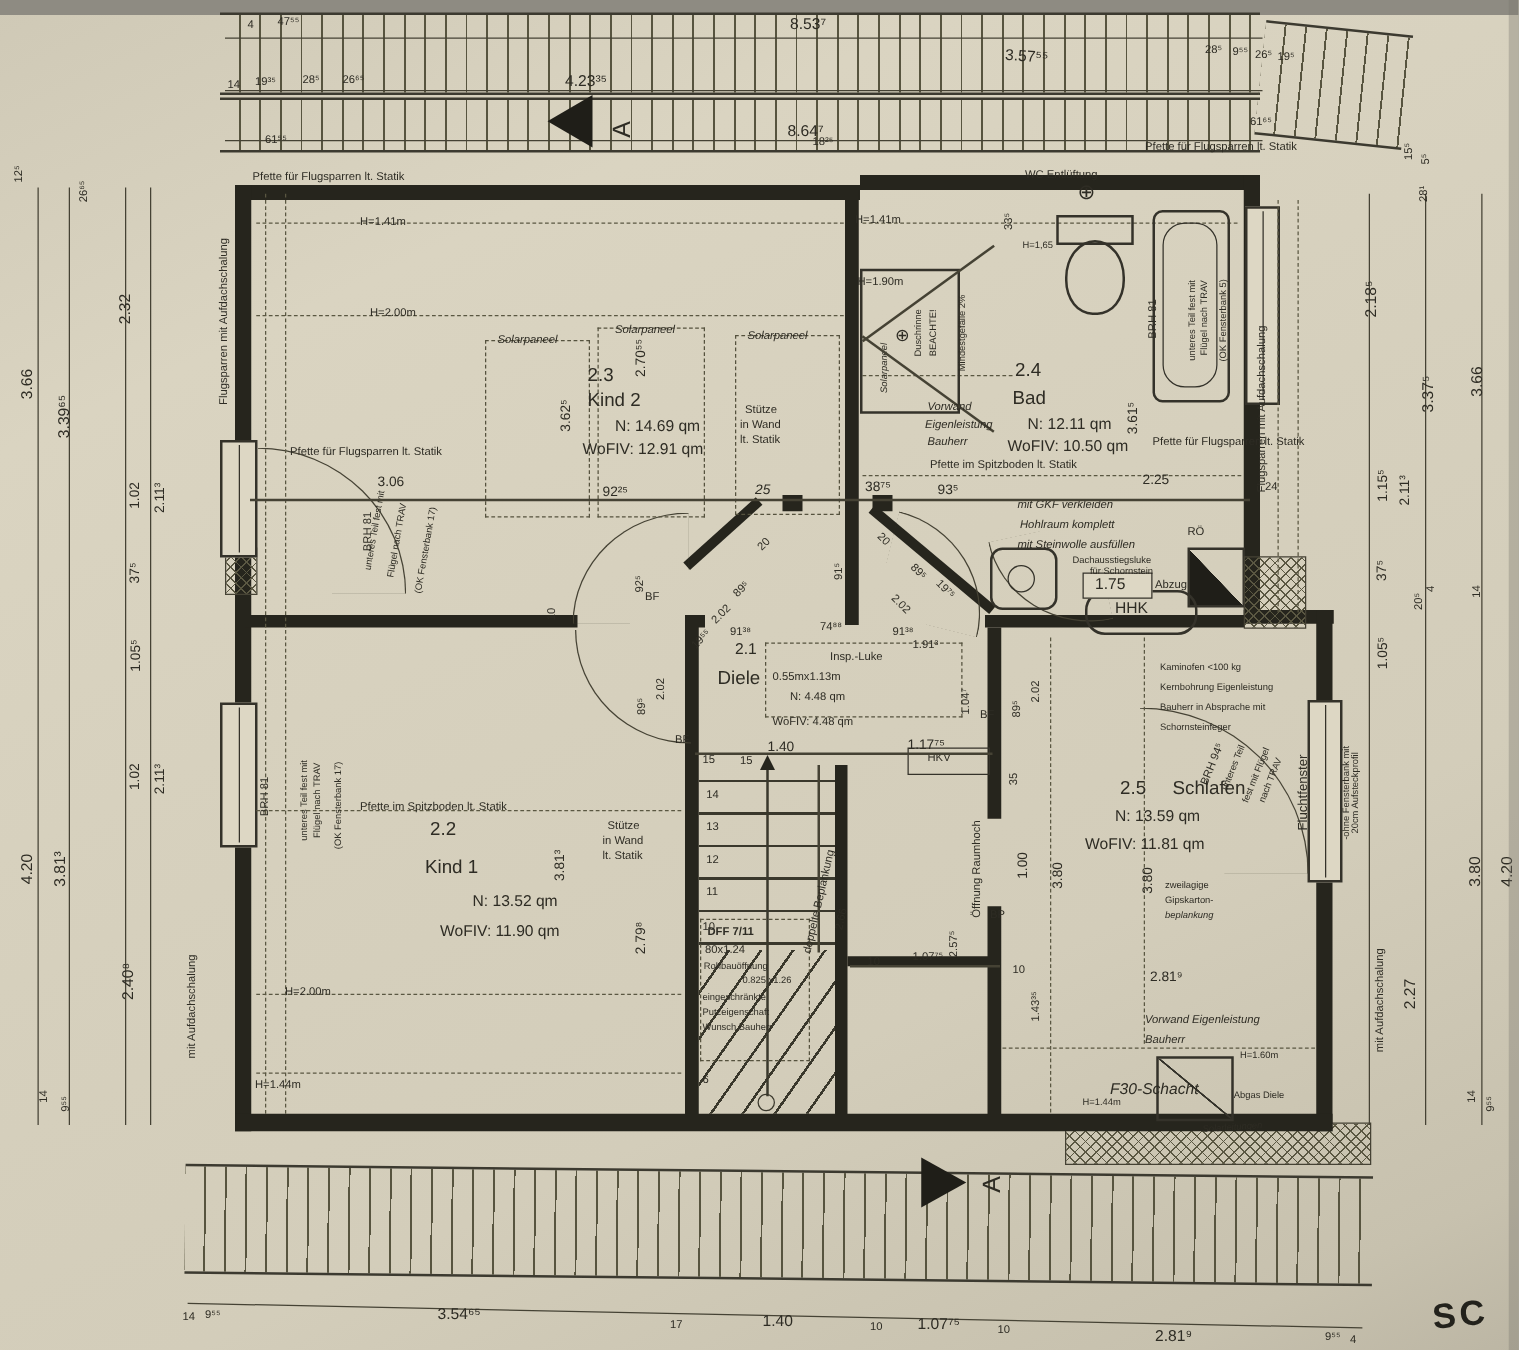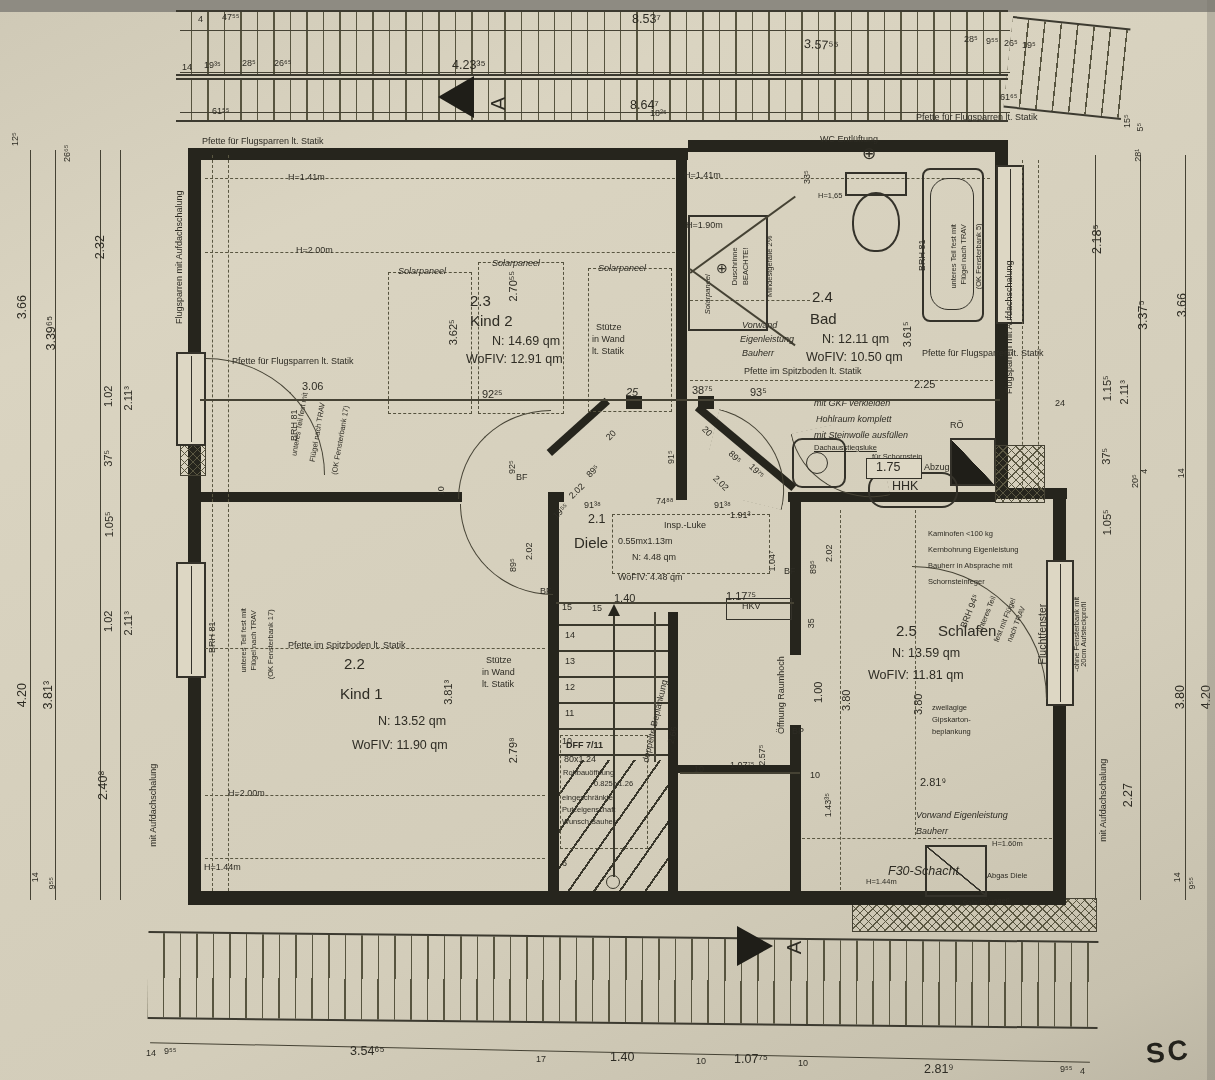--- a/index.html
+++ b/index.html
@@ -204,41 +204,41 @@
   <span class="t xs v" style="left:740px;top:262px;">Mindestgefälle 2%</span>
   <span class="t sm it" style="left:742px;top:320px;">Vorwand</span>
   <span class="t sm it" style="left:740px;top:334px;">Eigenleistung</span>
   <span class="t sm it" style="left:742px;top:348px;">Bauherr</span>
   <span class="t sm" style="left:744px;top:366px;">Pfette im Spitzboden lt. Statik</span>
   <span class="t sm" style="left:288px;top:640px;">Pfette im Spitzboden lt. Statik</span>
 
   <span class="t sm it" style="left:814px;top:398px;">mit GKF verkleiden</span>
   <span class="t sm it" style="left:816px;top:414px;">Hohlraum komplett</span>
   <span class="t sm it" style="left:814px;top:430px;">mit Steinwolle ausfüllen</span>
-  <span class="t xs" style="left:814px;top:444px;text-decoration:underline;">Dachausstiegsluke</span>
+  <span class="t xs" style="left:858px;top:444px;">Dachausstiegsluke</span>
   <span class="t xs" style="left:872px;top:453px;">für Schornstein</span>
   <span class="t md" style="left:876px;top:460px;">1.75</span>
   <span class="t sm" style="left:924px;top:462px;">Abzug</span>
   <span class="t sm" style="left:950px;top:420px;">RÖ</span>
-  <span class="t sm" style="left:1012px;top:398px;margin-left:43px;">24</span>
+  <span class="t sm" style="left:1012px;top:384px;">24</span>
   <span class="t xs" style="left:928px;top:530px;">Kaminofen &lt;100 kg</span>
   <span class="t xs" style="left:928px;top:546px;">Kernbohrung Eigenleistung</span>
   <span class="t xs" style="left:928px;top:562px;">Bauherr in Absprache mit</span>
   <span class="t xs" style="left:928px;top:578px;">Schornsteinfeger</span>
 
   <span class="t sm" style="left:596px;top:322px;">Stütze</span>
   <span class="t sm" style="left:592px;top:334px;">in Wand</span>
   <span class="t sm" style="left:592px;top:346px;">lt. Statik</span>
   <span class="t sm" style="left:486px;top:655px;">Stütze</span>
   <span class="t sm" style="left:482px;top:667px;">in Wand</span>
   <span class="t sm" style="left:482px;top:679px;">lt. Statik</span>
 
   <span class="t xs" style="left:932px;top:704px;">zweilagige</span>
   <span class="t xs" style="left:932px;top:716px;">Gipskarton-</span>
-  <span class="t xs" style="left:932px;top:728px;">beplankung</span>
+  <span class="t xs" style="left:932px;top:728px;font-style:italic;">beplankung</span>
   <span class="t sm v" style="left:742px;top:690px;">Öffnung Raumhoch</span>
   <span class="t sm" style="left:792px;top:726px;">BP</span>
   <span class="t sm it" style="left:916px;top:810px;">Vorwand Eigenleistung</span>
   <span class="t sm it" style="left:916px;top:826px;">Bauherr</span>
   <span class="t md it" style="left:888px;top:864px;">F30-Schacht</span>
   <span class="t xs it" style="left:962px;top:898px;transform:rotate(-4deg);">Solarleitungen</span>
 
   <span class="t sm v" style="left:278px;top:420px;">BRH 81</span>
   <span class="t xs v" style="left:268px;top:420px;transform:rotate(-80deg);">unteres Teil fest mit</span>
   <span class="t xs v" style="left:288px;top:428px;transform:rotate(-80deg);">Flügel nach TRAV</span>
@@ -269,21 +269,21 @@
   <span class="t sm v" style="left:1062px;top:795px;">mit Aufdachschalung</span>
 
   <span class="t sm" style="left:516px;top:472px;">BF</span>
   <span class="t sm" style="left:540px;top:586px;">BF</span>
   <span class="t sm" style="left:784px;top:566px;">BF</span>
 
   <span class="t" style="left:302px;top:380px;">3.06</span>
   <span class="t v" style="left:440px;top:326px;">3.62⁵</span>
   <span class="t v" style="left:498px;top:280px;">2.70⁵⁵</span>
   <span class="t" style="left:482px;top:388px;">92²⁵</span>
-  <span class="t" style="left:626px;top:386px;font-style:italic;">25</span>
+  <span class="t" style="left:604px;top:386px;font-style:italic;">25</span>
   <span class="t" style="left:692px;top:384px;">38⁷⁵</span>
   <span class="t" style="left:750px;top:386px;">93⁵</span>
   <span class="t" style="left:914px;top:378px;">2.25</span>
   <span class="t v" style="left:894px;top:328px;">3.61⁵</span>
   <span class="t sm v" style="left:800px;top:172px;">33⁵</span>
   <span class="t sm v" style="left:436px;top:486px;">10</span>
   <span class="t sm v" style="left:505px;top:462px;">92⁵</span>
   <span class="t sm d45" style="left:606px;top:430px;">20</span>
   <span class="t sm d45" style="left:586px;top:466px;">89⁵</span>
   <span class="t sm d45" style="left:568px;top:486px;">2.02</span>

